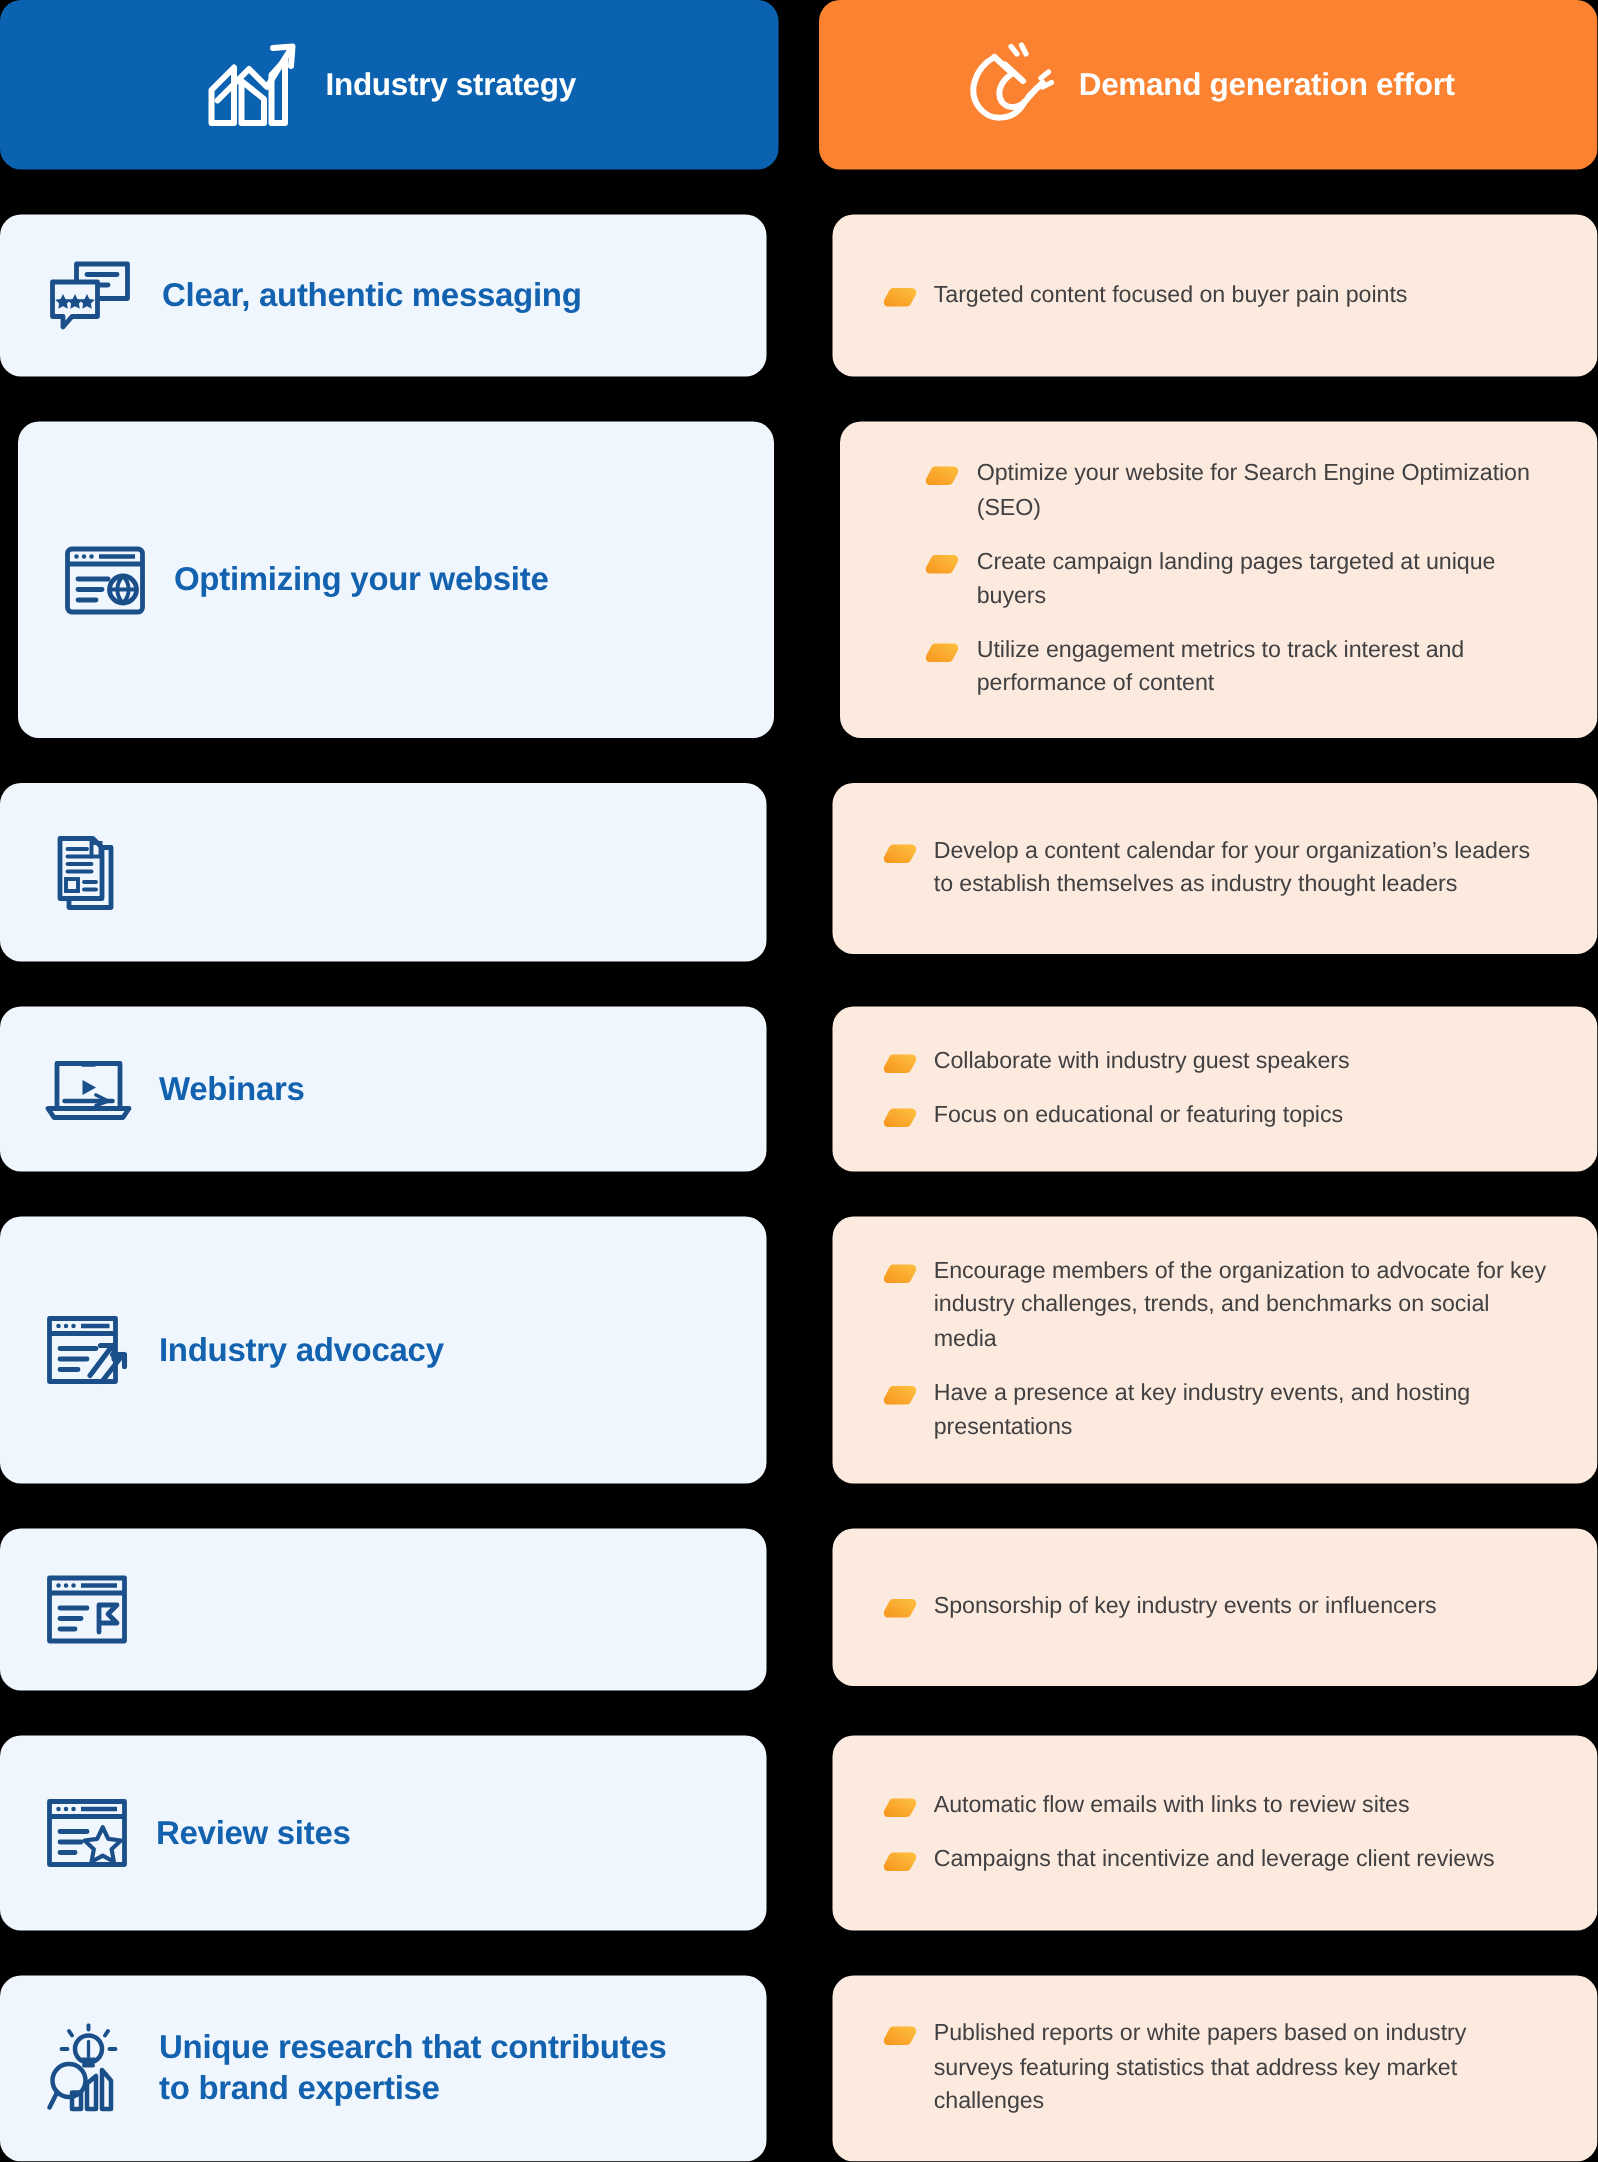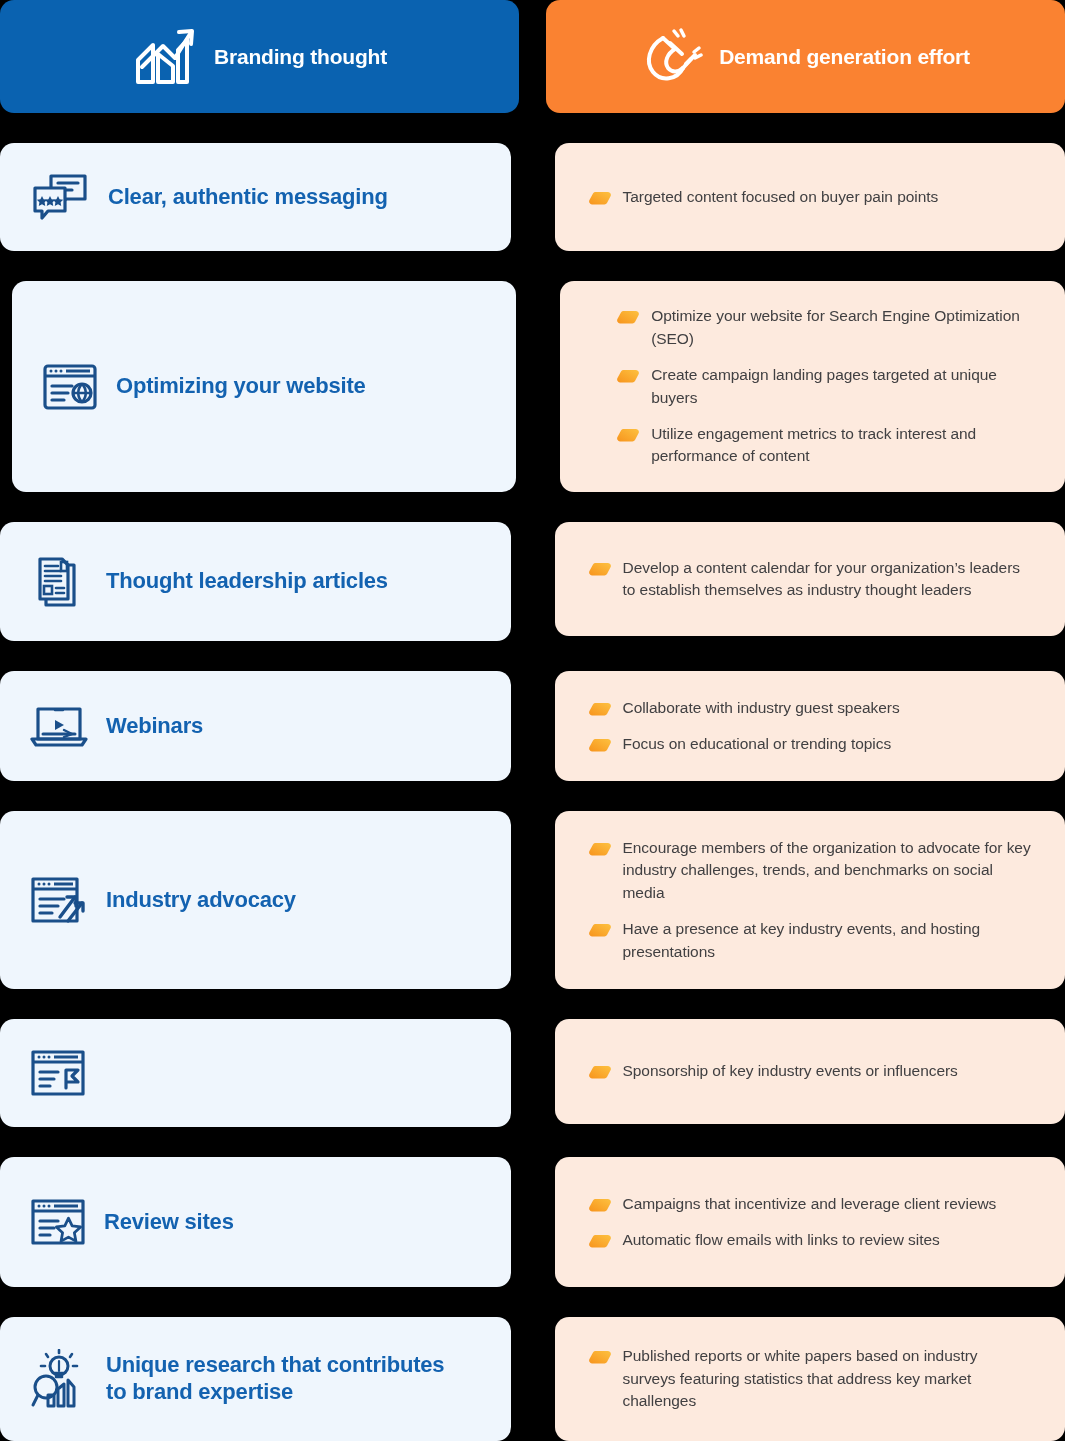--- a/index.html
+++ b/index.html
@@ -123,21 +123,21 @@
       <div class="hdr-inner">
         <span class="hdr-icon">
           <svg width="66" height="62" viewBox="0 0 66 62" fill="none">
             <path d="M6 56 L6 34 L21 19 L21 56 Z" stroke="#ffffff" stroke-width="4" stroke-linejoin="round" fill="none"></path>
             <path d="M26 56 L26 28 L41 40 L41 56 Z" stroke="#ffffff" stroke-width="4" stroke-linejoin="round" fill="none"></path>
             <path d="M46 56 L46 24 L55 14 L55 56 Z" stroke="#ffffff" stroke-width="4" stroke-linejoin="round" fill="none"></path>
             <path d="M10 41 L31 20 L43 32 L58 8" stroke="#ffffff" stroke-width="4" stroke-linecap="round" stroke-linejoin="round" fill="none"></path>
             <path d="M47 6 L60 5 L59 18" stroke="#ffffff" stroke-width="4" stroke-linecap="round" stroke-linejoin="round" fill="none"></path>
           </svg>
         </span>
-        <span class="hdr-title">Branding thought</span>
+        <span class="hdr-title">Industry strategy</span>
       </div>
     </div>
     <div class="cell hdr-right" style="width:519px;height:113px;margin-left:27px;">
       <div class="hdr-inner">
         <span class="hdr-icon">
           <svg width="62" height="62" viewBox="0 0 62 62" fill="none">
             <path d="M22 12 C8 20 4 36 12 46 C20 56 36 54 42 42" stroke="#ffffff" stroke-width="4" stroke-linecap="round" fill="none"></path>
             <path d="M34 23 C26 28 23 36 27 42 C31 47 38 46 42 42" stroke="#ffffff" stroke-width="4" stroke-linecap="round" fill="none"></path>
             <path d="M22 12 L34 23" stroke="#ffffff" stroke-width="4" stroke-linecap="round"></path>
             <path d="M42 42 L50 33" stroke="#ffffff" stroke-width="4" stroke-linecap="round"></path>
@@ -254,21 +254,20 @@
             <path d="M15 13 H28" stroke="#1a4f8a" stroke-width="2.6" stroke-linecap="round"></path>
             <path d="M15 18 H31" stroke="#1a4f8a" stroke-width="2.6" stroke-linecap="round"></path>
             <path d="M15 23 H31" stroke="#1a4f8a" stroke-width="2.6" stroke-linecap="round"></path>
             <path d="M15 28 H31" stroke="#1a4f8a" stroke-width="2.6" stroke-linecap="round"></path>
             <rect x="14" y="33" width="8" height="8" stroke="#1a4f8a" stroke-width="2.6" fill="none"></rect>
             <path d="M26 35 H34" stroke="#1a4f8a" stroke-width="2.6" stroke-linecap="round"></path>
             <path d="M26 40 H34" stroke="#1a4f8a" stroke-width="2.6" stroke-linecap="round"></path>
             <rect x="31" y="9" width="6" height="9" stroke="#1a4f8a" stroke-width="2.6" fill="none"></rect>
           </svg>
         </span>
-        <span class="left-title">Thought leadership articles</span>
       </div>
     </div>
     <div class="cell cell-right" style="height:114px;">
       <div class="right-inner">
         <div class="bullet-row">
           <span class="bullet-mark">
             <svg width="22" height="14" viewBox="0 0 22 14">
                 <path d="M6 1 H19 a3 3 0 0 1 2.4 4.6 L18 12 a3 3 0 0 1 -2.6 1.4 H3 a3 3 0 0 1 -2.4 -4.6 L4 2.4 A3 3 0 0 1 6 1 Z" fill="url(#g1)"></path>
               </svg>
           </span>
@@ -303,21 +302,21 @@
               </svg>
           </span>
           <span class="bullet-text">Collaborate with industry guest speakers</span>
         </div>
         <div class="bullet-row">
           <span class="bullet-mark">
             <svg width="22" height="14" viewBox="0 0 22 14">
                 <path d="M6 1 H19 a3 3 0 0 1 2.4 4.6 L18 12 a3 3 0 0 1 -2.6 1.4 H3 a3 3 0 0 1 -2.4 -4.6 L4 2.4 A3 3 0 0 1 6 1 Z" fill="url(#g1)"></path>
               </svg>
           </span>
-          <span class="bullet-text">Focus on educational or trending topics</span>
+          <span class="bullet-text">Focus on educational or featuring topics</span>
         </div>
       </div>
     </div>
   </div>
 
   <div class="row" style="top:811px; height:178px;">
     <div class="cell cell-left" style="height:178px;">
       <div class="left-inner">
         <span class="left-icon">
           <svg width="58" height="50" viewBox="0 0 58 50" fill="none">
@@ -415,29 +414,29 @@
       </div>
     </div>
     <div class="cell cell-right" style="height:130px;">
       <div class="right-inner">
         <div class="bullet-row">
           <span class="bullet-mark">
             <svg width="22" height="14" viewBox="0 0 22 14">
                 <path d="M6 1 H19 a3 3 0 0 1 2.4 4.6 L18 12 a3 3 0 0 1 -2.6 1.4 H3 a3 3 0 0 1 -2.4 -4.6 L4 2.4 A3 3 0 0 1 6 1 Z" fill="url(#g1)"></path>
               </svg>
           </span>
+          <span class="bullet-text">Automatic flow emails with links to review sites</span>
+        </div>
+        <div class="bullet-row">
+          <span class="bullet-mark">
+            <svg width="22" height="14" viewBox="0 0 22 14">
+                <path d="M6 1 H19 a3 3 0 0 1 2.4 4.6 L18 12 a3 3 0 0 1 -2.6 1.4 H3 a3 3 0 0 1 -2.4 -4.6 L4 2.4 A3 3 0 0 1 6 1 Z" fill="url(#g1)"></path>
+              </svg>
+          </span>
           <span class="bullet-text">Campaigns that incentivize and leverage client reviews</span>
-        </div>
-        <div class="bullet-row">
-          <span class="bullet-mark">
-            <svg width="22" height="14" viewBox="0 0 22 14">
-                <path d="M6 1 H19 a3 3 0 0 1 2.4 4.6 L18 12 a3 3 0 0 1 -2.6 1.4 H3 a3 3 0 0 1 -2.4 -4.6 L4 2.4 A3 3 0 0 1 6 1 Z" fill="url(#g1)"></path>
-              </svg>
-          </span>
-          <span class="bullet-text">Automatic flow emails with links to review sites</span>
         </div>
       </div>
     </div>
   </div>
 
   <div class="row" style="top:1317px; height:124px;">
     <div class="cell cell-left" style="height:124px;">
       <div class="left-inner">
         <span class="left-icon">
           <svg width="58" height="60" viewBox="0 0 58 60" fill="none">

